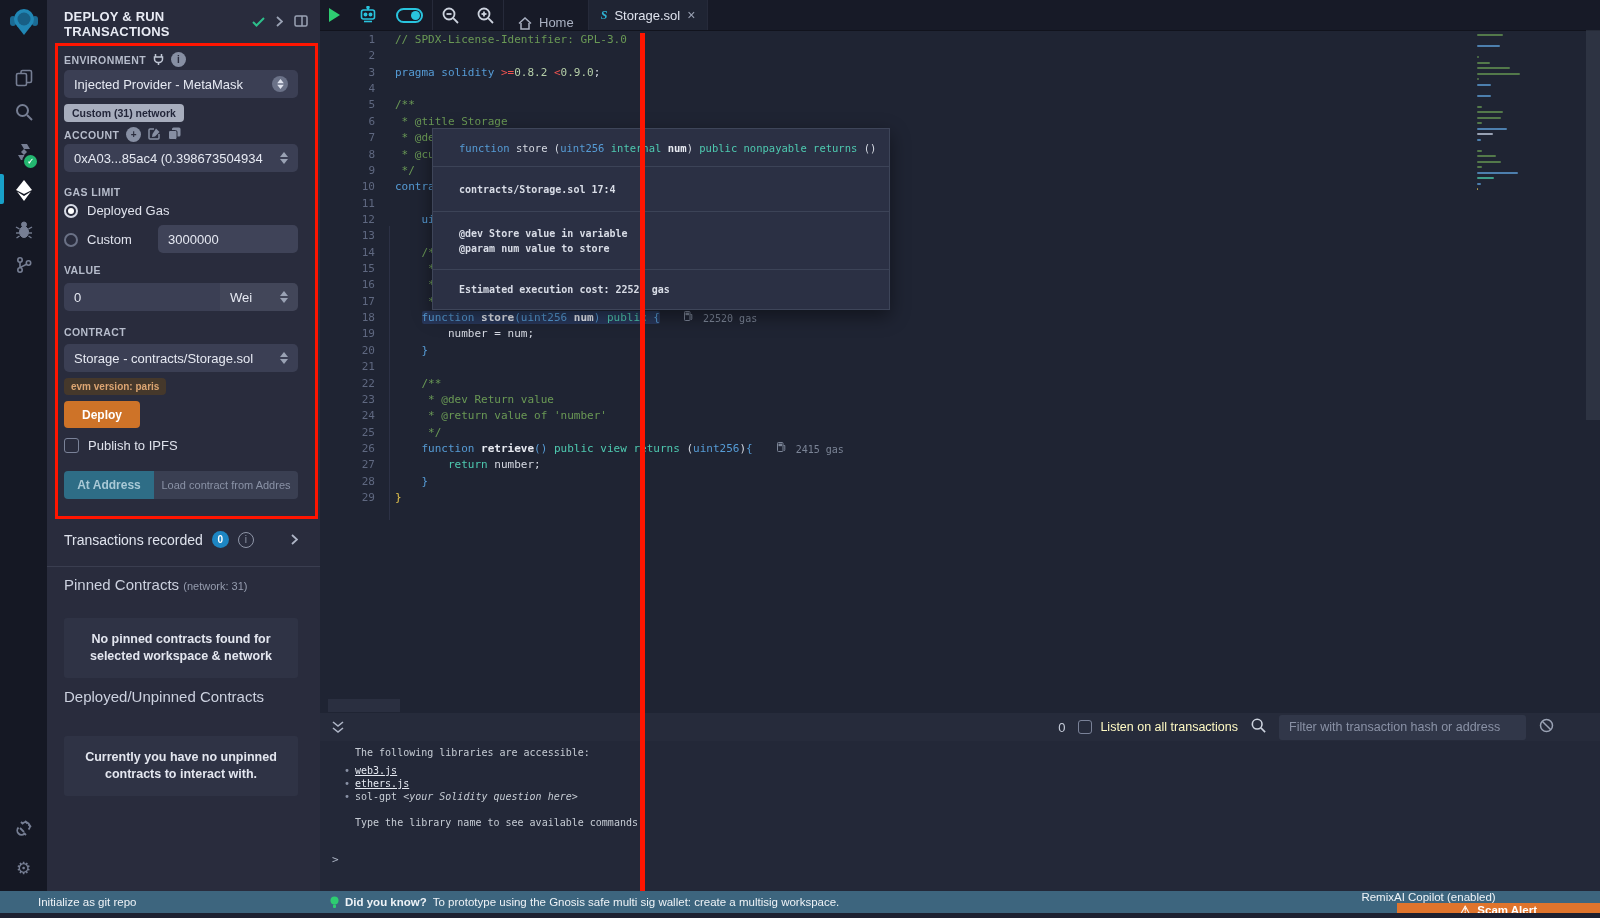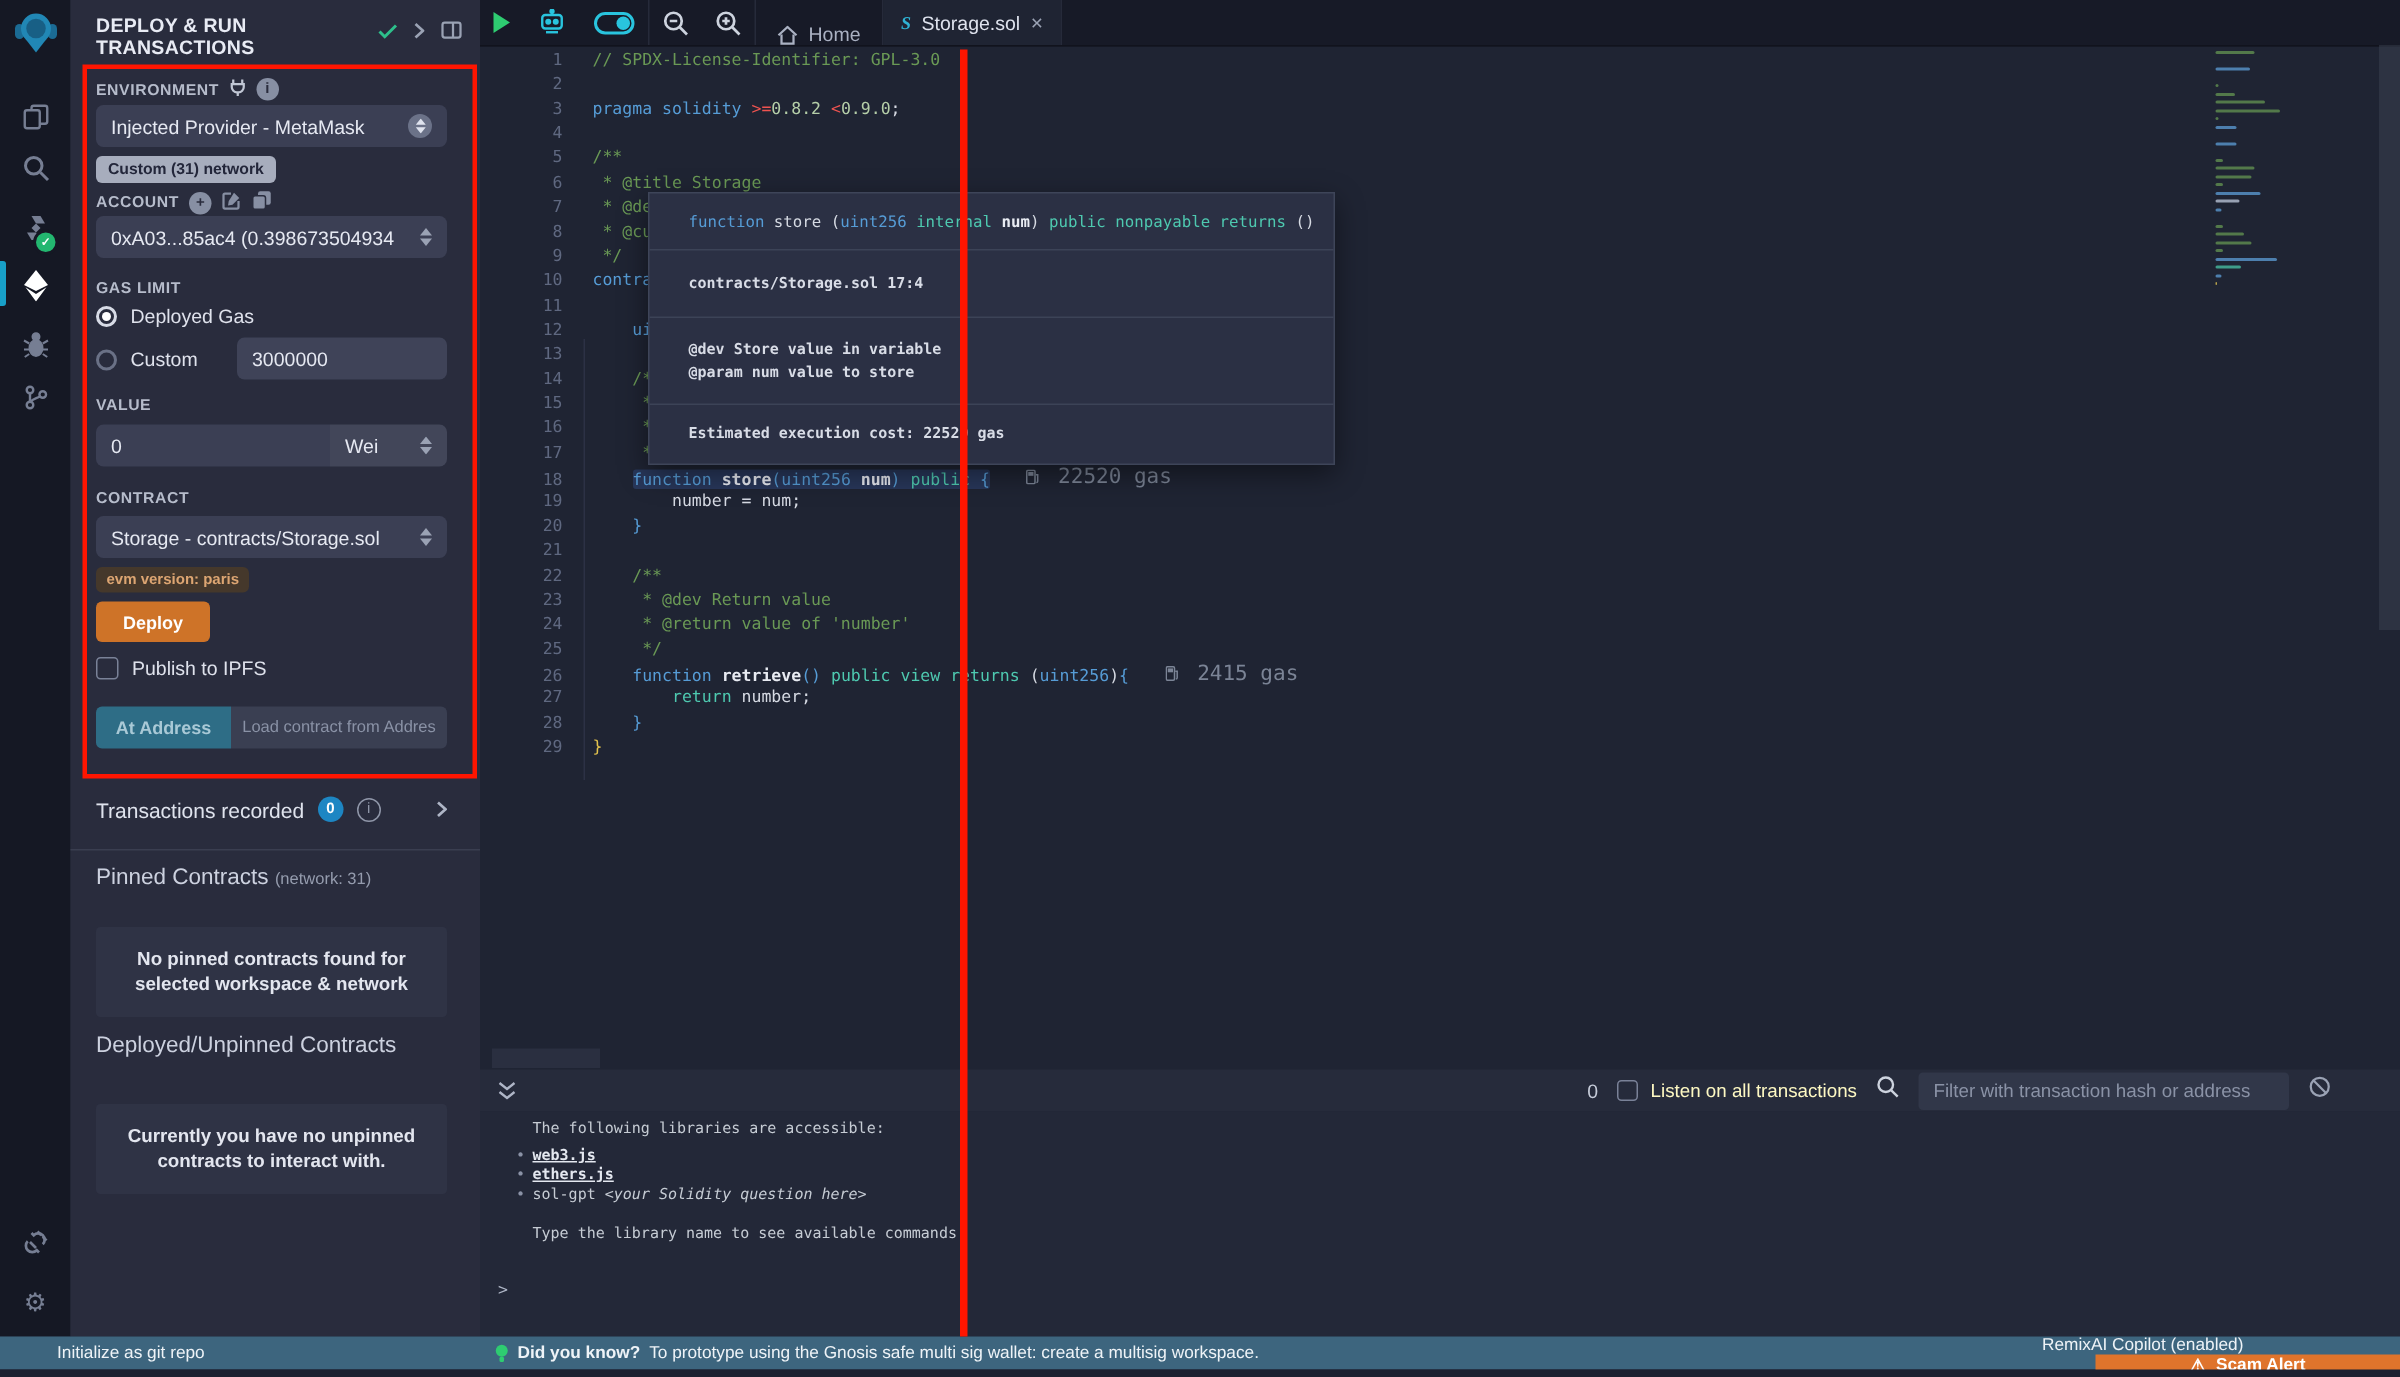--- a/index.html
+++ b/index.html
@@ -67,21 +67,21 @@
 
   .code{position:absolute;left:0;top:30px;right:0;height:683px;padding-top:2px;}
   .cl{height:16.36px;line-height:16.36px;font-size:11px;white-space:pre;font-family:"DejaVu Sans Mono",monospace;}
   .ln{display:inline-block;width:55px;text-align:right;color:#5f6880;}
   .cb{margin-left:20px;color:#d6dae3;}
   .indent-guide{position:absolute;left:69px;top:196px;width:1px;height:294px;background:#2c3145;}
   .tk-c{color:#6a9955}.tk-k{color:#569cd6}.tk-g{color:#4ec9b0}.tk-r{color:#ef5350}
   .tk-n{color:#b5cea8}.tk-w{color:#d6dae3}.tk-wb{color:#e8ebf2;font-weight:bold}
   .tk-b{color:#569cd6}.tk-y{color:#e2c24d}
   .hl{background:#28375a;border-radius:2px;}
-  .gas{margin-left:24px;color:#7b8496;font-size:14px;display:inline-flex;align-items:center;gap:4px;}
+  .gas{margin-left:24px;color:#7b8496;font-size:10px;display:inline-flex;gap:4px;}
 
   .tooltip{position:absolute;left:112px;top:128px;width:456px;height:180px;background:#2b3044;border:1px solid #3e4559;
            box-shadow:0 6px 18px rgba(0,0,0,.45);z-index:4;font-family:"DejaVu Sans Mono",monospace;}
   .tt-row{border-bottom:1px solid #3c4357;padding-left:26px;display:flex;flex-direction:column;justify-content:center;color:#d8dce6;font-weight:bold;}
   .tt-sig{height:37px;font-size:10.5px;font-weight:normal;}
   .tt-loc{height:44px;font-size:10px;}
   .tt-doc{height:57px;font-size:10px;line-height:15px;}
   .tt-gas{height:39px;font-size:10px;border-bottom:none;}
 
   .minimap{position:absolute;right:55px;top:34px;width:68px;}
@@ -92,21 +92,21 @@
   
   .term-head{position:absolute;left:0;top:713px;right:0;height:28px;background:#262b3b;display:flex;align-items:center;padding:0 46px 0 12px;box-sizing:border-box;gap:13px;}
   .term-head .spacer{flex:1;}
   .term-count{color:#c6ccd9;font-size:13px;}
   .listen{display:flex;align-items:center;gap:8px;color:#fef9c3;font-size:12.5px;}
   .filter{width:227px;height:25px;background:#313749;border:none;border-radius:3px;color:#c8cdd8;font-size:12.5px;padding:0 10px;font-family:inherit;}
   .filter::placeholder{color:#8a92a6;}
   .term-body{position:absolute;left:0;top:741px;right:0;height:150px;background:#232838;color:#c6ccd4;font-size:10px;font-family:"DejaVu Sans Mono",monospace;}
   .tline{position:absolute;left:35px;white-space:pre;}
   .bullet{position:absolute;left:24px;color:#8a92a6;}
-  .tlink{color:#e4e8f0;text-decoration:underline;cursor:pointer;font-weight:bold;}
+  .tlink{color:#e4e8f0;text-decoration:underline;cursor:pointer;}
   .thint{font-style:italic;}
   .prompt{position:absolute;left:12px;top:112px;color:#aeb6c6;font-size:11px;}
 
   
   .statusbar{position:absolute;left:0;top:891px;width:1600px;height:22px;background:#3d657e;color:#eef3f7;font-size:11.5px;}
   .sb-left{position:absolute;left:38px;top:0;height:22px;display:flex;align-items:center;}
   .sb-tip{position:absolute;left:330px;top:0;height:22px;display:flex;align-items:center;gap:6px;}
   .sb-right{position:absolute;right:0;top:0;height:22px;display:flex;align-items:center;flex-direction:column;}
   .scam{width:203px;height:22px;background:#df742c;display:flex;align-items:center;justify-content:center;gap:7px;color:#fff;font-weight:bold;margin-left:140px;cursor:pointer;}
   .bottom-strip{position:absolute;left:0;top:913px;width:1600px;height:5px;background:#1d2030;}

